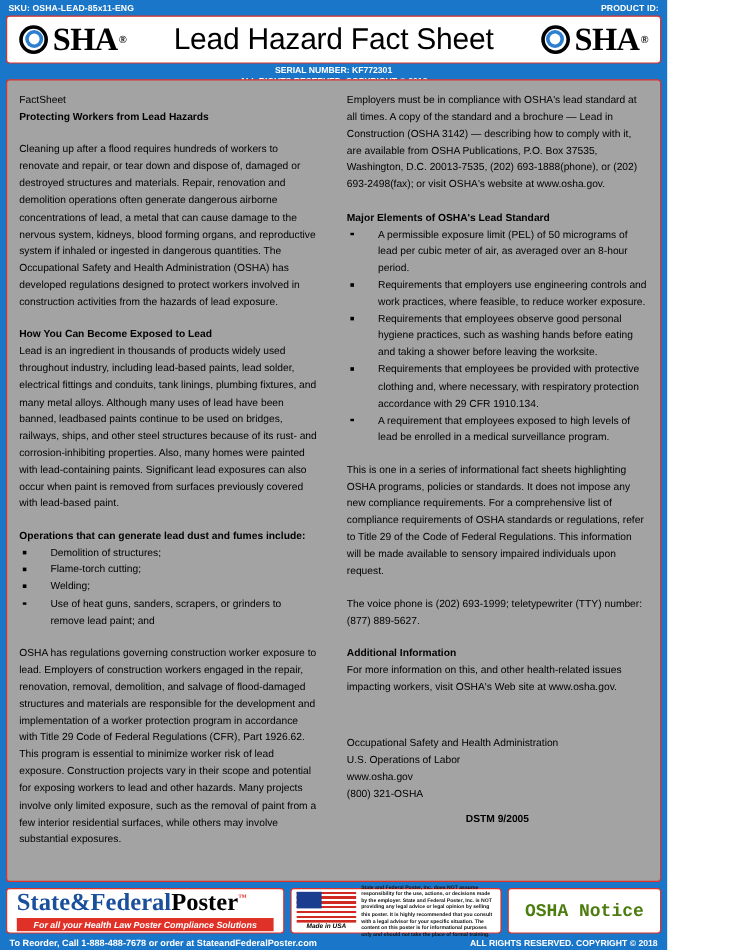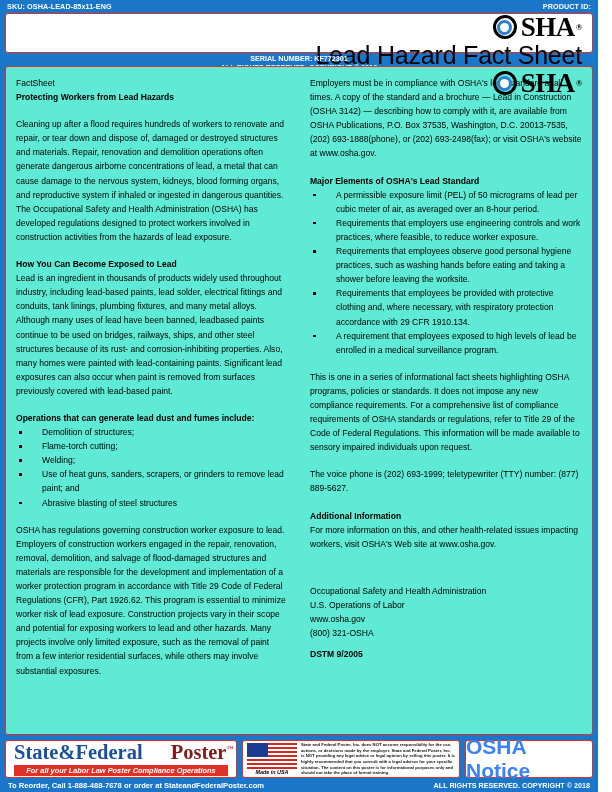--- a/index.html
+++ b/index.html
@@ -9,21 +9,21 @@
   }
   body {
     width: 612px;
     height: 792px;
     font-family: "Liberation Sans", sans-serif;
     color: #000000;
     overflow: hidden;
     position: relative;
   }
   .page {
-    width: 598px;
+    width: 556px;
     height: 792px;
     background: #1a76c8;
     box-sizing: border-box;
     display: flex;
     flex-direction: column;
     position: relative;
   }
 
   
   .sku-bar {
@@ -43,25 +43,24 @@
   }
 
   
   .masthead {
     margin: 0 5px;
     background: #ffffff;
     border: 1.6px solid #e03127;
     border-radius: 3px;
     height: 40px;
     display: flex;
-    align-items: flex-end;
+    align-items: center;
     justify-content: space-between;
     padding: 0 10px;
     box-sizing: border-box;
-    flex-direction: column;
   }
   .osha-logo {
     display: flex;
     align-items: center;
     font-family: "Liberation Serif", serif;
     font-weight: bold;
     font-size: 27px;
     letter-spacing: -0.5px;
     line-height: 1;
     position: relative;
@@ -125,21 +124,21 @@
   .serial-text {
     font-size: 7.2px;
     font-weight: bold;
     color: #ffffff;
     white-space: nowrap;
   }
 
   
   .body-card {
     margin: 0 5px;
-    background: #5eead4;
+    background: #a3a3a3;
     border: 1.6px solid #e03127;
     border-radius: 3px;
     flex: 1;
     box-sizing: border-box;
     display: flex;
     padding: 9px 10px 6px 10px;
     overflow: hidden;
   }
   .col {
     width: 50%;
@@ -178,21 +177,21 @@
     width: 2.6px;
     height: 2.6px;
     background: #000000;
   }
   .right-list li { padding-left: 22px; }
   .right-list li:before { left: 2px; }
 
   .dstm {
     font-size: 8.55px;
     font-weight: bold;
-    text-align: left;
+    text-align: center;
     margin-top: 9px;
   }
 
   
   .footer-row {
     margin: 5px 5px 0 5px;
     display: flex;
     gap: 5px;
     height: 38px;
   }
@@ -211,23 +210,22 @@
   }
   .brand-line1 {
     font-family: "Liberation Serif", serif;
     font-size: 20.5px;
     font-weight: bold;
     color: #1a4f9c;
     line-height: 1;
     white-space: nowrap;
   }
   .brand-line1 .poster {
-    color: #7f1d1d;
+    color: #000000;
     font-family: "Liberation Serif", serif;
-    padding-left: 28px;
   }
   .brand-line1 .tm {
     font-size: 7px;
     vertical-align: super;
     color: #e03127;
   }
   .brand-line2 {
     margin-top: 3px;
     background: #e03127;
     color: #ffffff;
@@ -288,24 +286,24 @@
     color: #111111;
     text-align: left;
   }
   .notice-box {
     width: 128px;
     display: flex;
     align-items: center;
     justify-content: center;
   }
   .notice-text {
-    font-size: 21px;
-    font-weight: bold;
-    color: #3b82f6;
-    font-family: Liberation Sans, sans-serif;
+    font-size: 15px;
+    font-weight: bold;
+    color: #4d7c0f;
+    font-family: Liberation Mono, monospace;
   }
   .bottom-bar {
     height: 14px;
     display: flex;
     align-items: center;
     justify-content: space-between;
     padding: 0 8px;
     box-sizing: border-box;
   }
   .bottom-text {
@@ -361,21 +359,20 @@
       <div class="gap"></div>
       <p class="t bold">How You Can Become Exposed to Lead</p>
       <p class="t">Lead is an ingredient in thousands of products widely used throughout industry, including lead-based paints, lead solder, electrical fittings and conduits, tank linings, plumbing fixtures, and many metal alloys. Although many uses of lead have been banned, leadbased paints continue to be used on bridges, railways, ships, and other steel structures because of its rust- and corrosion-inhibiting properties. Also, many homes were painted with lead-containing paints. Significant lead exposures can also occur when paint is removed from surfaces previously covered with lead-based paint.</p>
       <div class="gap"></div>
       <p class="t bold">Operations that can generate lead dust and fumes include:</p>
       <ul class="bullets">
         <li>Demolition of structures;</li>
         <li>Flame-torch cutting;</li>
         <li>Welding;</li>
         <li>Use of heat guns, sanders, scrapers, or grinders to remove lead paint; and</li>
-        <li>Abrasive blasting of steel structures</li>
       </ul>
       <div class="gap"></div>
       <p class="t">OSHA has regulations governing construction worker exposure to lead. Employers of construction workers engaged in the repair, renovation, removal, demolition, and salvage of flood-damaged structures and materials are responsible for the development and implementation of a worker protection program in accordance with Title 29 Code of Federal Regulations (CFR), Part 1926.62. This program is essential to minimize worker risk of lead exposure. Construction projects vary in their scope and potential for exposing workers to lead and other hazards. Many projects involve only limited exposure, such as the removal of paint from a few interior residential surfaces, while others may involve substantial exposures.</p>
     </div>
 
     <div class="col col-right">
       <p class="t">Employers must be in compliance with OSHA's lead standard at all times. A copy of the standard and a brochure — Lead in Construction (OSHA 3142) — describing how to comply with it, are available from OSHA Publications, P.O. Box 37535, Washington, D.C. 20013-7535, (202) 693-1888(phone), or (202) 693-2498(fax); or visit OSHA's website at www.osha.gov.</p>
       <div class="gap"></div>
       <p class="t bold">Major Elements of OSHA's Lead Standard</p>
       <ul class="bullets right-list">
@@ -400,21 +397,21 @@
       <p class="t">www.osha.gov</p>
       <p class="t">(800) 321-OSHA</p>
       <p class="dstm">DSTM 9/2005</p>
     </div>
   </div>
 
   <div class="footer-row">
 
     <div class="foot-box brand-box">
       <div class="brand-line1"><span>State</span><span>&amp;</span><span>Federal</span><span class="poster">Poster</span><span class="tm">™</span></div>
-      <div class="brand-line2">For all your Labor Law Poster Compliance Operations</div>
+      <div class="brand-line2">For all your Health Law Poster Compliance Solutions</div>
     </div>
 
     <div class="foot-box disc-box">
       <div class="flag">
         <div class="flag-img">
           <div class="flag-stripes"></div>
           <div class="flag-canton"></div>
         </div>
         <div class="flag-caption">Made in USA</div>
       </div>

